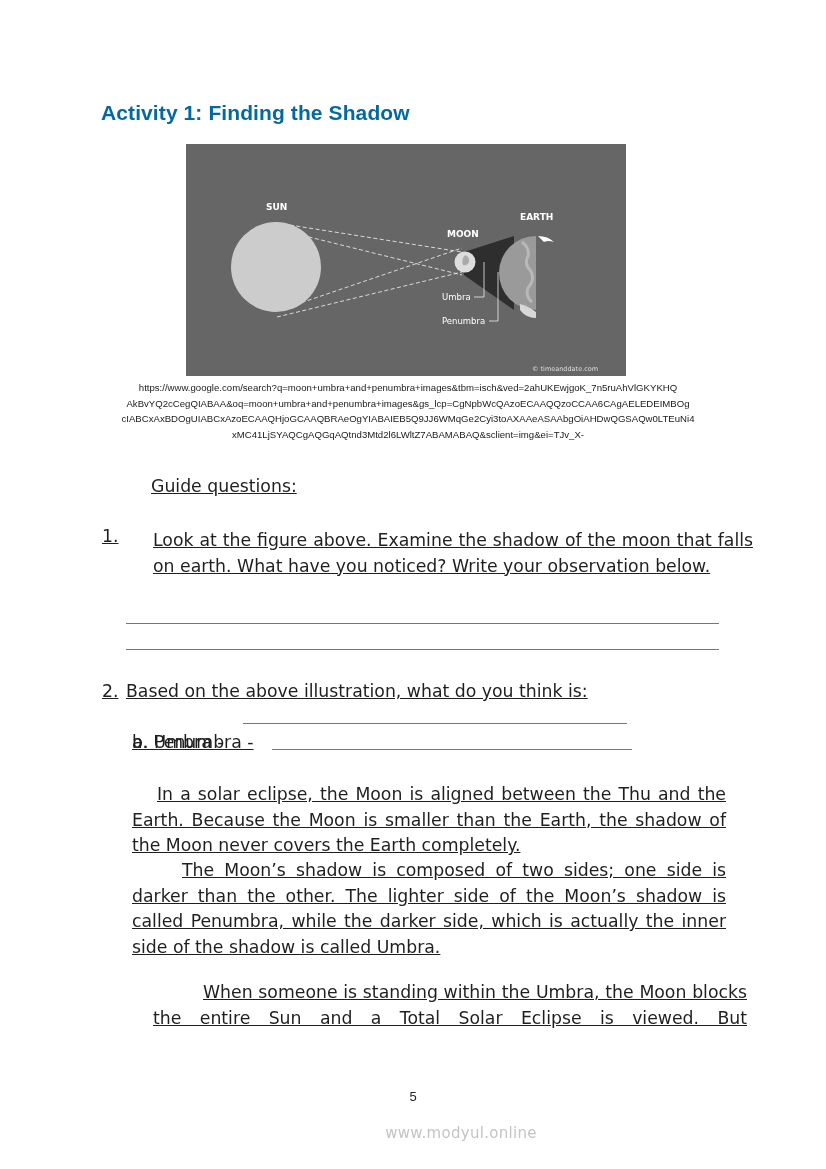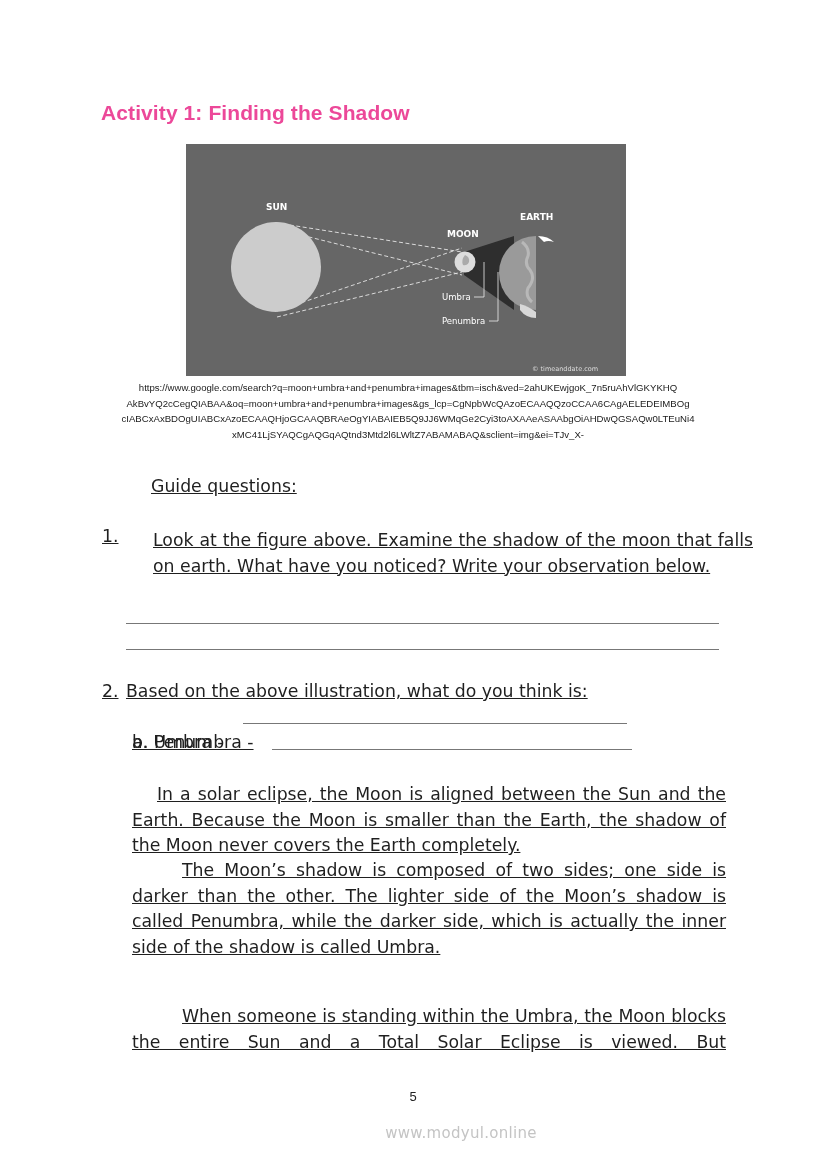--- a/index.html
+++ b/index.html
@@ -1,20 +1,20 @@
 <!DOCTYPE html>
 <html><head>
 <meta charset="utf-8">
 <style>
   html, body { margin: 0; padding: 0; background: #ffffff; }
   body { width: 826px; height: 1169px; position: relative; overflow: hidden;
          font-family: "DejaVu Sans", sans-serif; color: #1a1a1a; }
   .abs { position: absolute; }
   .title { left: 101px; top: 101px; font-family: "Liberation Sans", sans-serif;
-           font-weight: bold; font-size: 21px; color: #ec4899; letter-spacing: 0.1px; }
+           font-weight: bold; font-size: 21px; color: #0369a1; letter-spacing: 0.1px; }
   .figure { left: 186px; top: 144px; width: 440px; height: 232px; background: #666666; }
   .figure svg { display: block; }
   .source { left: 110px; top: 380px; width: 596px; text-align: center;
             font-family: "Liberation Sans", sans-serif; font-size: 9.6px; line-height: 15.5px;
             color: #1a1a1a; word-break: break-all; }
   .source div { white-space: nowrap; }
   .body-text { font-family: "DejaVu Sans", sans-serif; font-size: 17.3px; color: #1f1f1f;
                line-height: 25.5px; text-decoration: underline; }
   .guide { left: 151px; top: 474px; }
   .q1-num { left: 102px; top: 524px; }
@@ -92,18 +92,18 @@
 <div class="abs line" style="left:126px; top:623px; width:593px;"></div>
 <div class="abs line" style="left:126px; top:649px; width:593px;"></div>
 
 <div class="abs body-text q2-num">2.</div>
 <div class="abs body-text q2-text">Based on the above illustration, what do you think is:</div>
 <div class="abs body-text q2a">a. Umbra -</div>
 <div class="abs line" style="left:243px; top:723px; width:384px;"></div>
 <div class="abs body-text q2b">b. Penumbra -</div>
 <div class="abs line" style="left:272px; top:749px; width:360px;"></div>
 
-<div class="abs body-text para" style="top:782px; text-indent:25px;">In a solar eclipse, the Moon is aligned between the Sun and the Earth. Because the Moon is smaller than the Earth, the shadow of the Moon never covers the Earth completely.</div>
+<div class="abs body-text para" style="top:782px; text-indent:25px;">In a solar eclipse, the Moon is aligned between the Thu and the Earth. Because the Moon is smaller than the Earth, the shadow of the Moon never covers the Earth completely.</div>
 <div class="abs body-text para" style="top:858px; text-indent:50px;">The Moon’s shadow is composed of two sides; one side is darker than the other. The lighter side of the Moon’s shadow is called Penumbra, while the darker side, which is actually the inner side of the shadow is called Umbra.</div>
-<div class="abs body-text para" style="top:1004px; text-indent:50px; text-align-last: justify;">When someone is standing within the Umbra, the Moon blocks the entire Sun and a Total Solar Eclipse is viewed. But</div>
+<div class="abs body-text para" style="top:980px; text-indent:50px; text-align-last: justify; margin-left: 21px;">When someone is standing within the Umbra, the Moon blocks the entire Sun and a Total Solar Eclipse is viewed. But</div>
 
 <div class="abs page-num">5</div>
 <div class="abs watermark">www.modyul.online</div>
 
 </body></html>

